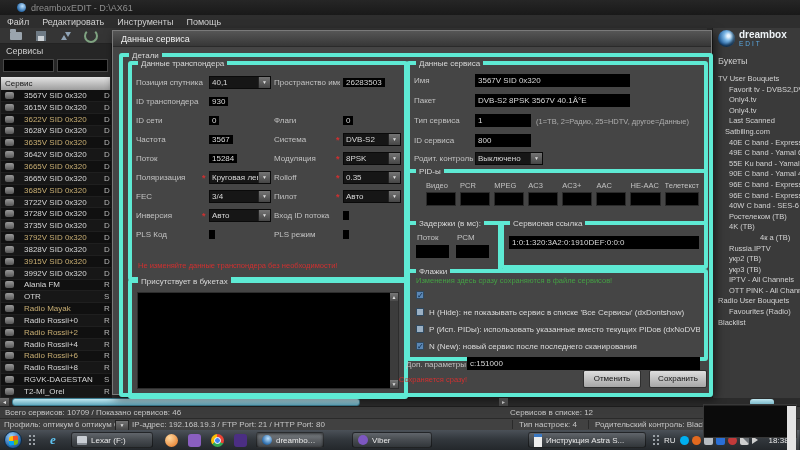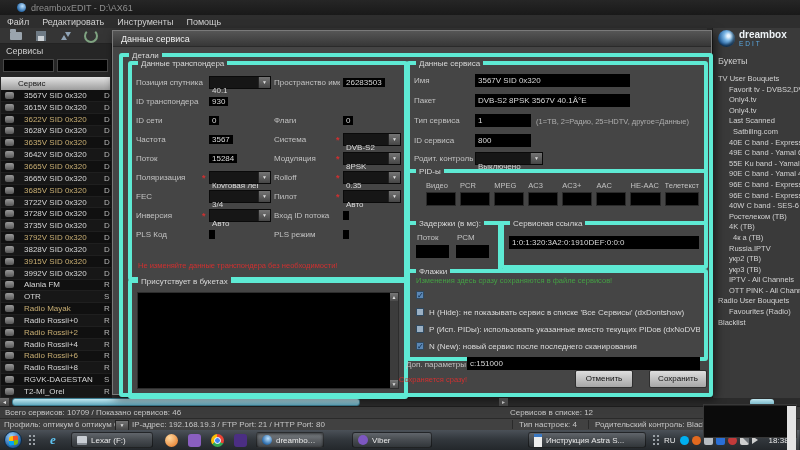--- a/index.html
+++ b/index.html
@@ -22,21 +22,21 @@
   .g-save::before{content:'';position:absolute;left:2px;top:5px;width:6px;height:5px;background:#cfd4d8}
   .g-ftp-transfer{width:12px;height:10px;position:relative}
   .g-ftp-transfer::before{content:'';position:absolute;left:1px;top:1px;border:3px solid transparent;border-bottom:5px solid #8fa3b5}
   .g-ftp-transfer::after{content:'';position:absolute;right:1px;top:1px;border:3px solid transparent;border-top:5px solid #8fa3b5}
   .g-reload{width:10px;height:10px;border:2px solid #7fa381;border-radius:50%;border-top-color:transparent}
   
   .services-panel{left:0;top:44px;width:112px;height:354px;background:#262626;box-sizing:border-box;border-right:1px solid #1b1b1b}
   .sp-title{position:absolute;left:6px;top:2px;color:#cfcfcf}
   .sp-filter{position:absolute;top:15px;height:13px;background:#000;border:1px solid #474747;box-sizing:border-box}
   .sp-header{position:absolute;left:1px;top:33px;width:109px;height:13px;background:linear-gradient(#e3e3e3,#9d9d9d);
-    color:#141414;padding-left:17px;box-sizing:border-box;line-height:13px;font-size:8px}
+    color:#141414;padding-left:4px;box-sizing:border-box;line-height:13px;font-size:8px}
   .sp-rows{position:absolute;left:1px;top:46px;width:110px;height:308px;overflow:hidden;background:#0c0c0c}
   .svc-row{height:11.85px;display:flex;align-items:center;background:#101010;border-bottom:1px solid #1f1f1f;box-sizing:border-box}
   .svc-row.alt{background:#171717}
   .svc-icon{width:9px;height:7px;margin-left:4px;border-radius:2px;background:linear-gradient(#9a9a9a,#565656);flex:none}
   .svc-name{margin-left:10px;flex:1;font-size:8px;color:#d6d6d6;white-space:nowrap;overflow:hidden}
   .svc-row.marked .svc-name{color:#c7ad72}
   .svc-type{width:7px;font-size:8px;color:#bdbdbd;overflow:hidden;flex:none}
   
   .bouquets-panel{left:712px;top:28px;width:88px;height:370px;background:#3a3a3a;border-left:1px solid #202020;box-sizing:border-box}
   .logo{position:absolute;left:5px;top:2px;display:flex;gap:4px;align-items:center}
@@ -53,21 +53,21 @@
     box-shadow:3px 4px 10px rgba(0,0,0,.65);box-sizing:border-box;z-index:20}
   .dlg-title{position:absolute;left:0;top:0;width:100%;height:16px;background:linear-gradient(#565656,#373737);
     color:#efefef;line-height:16px;padding-left:8px;box-sizing:border-box;border-bottom:1px solid #2a2a2a}
   .group{position:absolute;border:4px solid #5eead4;border-radius:3px}
   .gtitle{position:absolute;top:-6px;left:6px;background:#454545;padding:0 3px;color:#d8d8d8;font-size:8px;line-height:10px;white-space:nowrap}
   .details{left:6px;top:22px;width:586px;height:336px}
   .lbl{color:#c2c2c2;font-size:8px;white-space:nowrap;overflow:hidden}
   .tinput{background:#000;color:#d8d8d8;font-size:8px;height:13px;line-height:13px;padding:0 3px;
     box-sizing:border-box;white-space:nowrap;overflow:hidden}
   .combo{display:flex;height:13px;background:#161616;border:1px solid #0a0a0a;box-sizing:border-box}
-  .combo-val{flex:1;font-size:8px;line-height:11px;padding:8px 2px;color:#d8d8d8;white-space:nowrap;overflow:hidden}
+  .combo-val{flex:1;font-size:8px;line-height:11px;padding:0 2px;color:#d8d8d8;white-space:nowrap;overflow:hidden}
   .combo-btn{width:11px;background:linear-gradient(#747474,#464646);color:#ddd;font-size:5px;line-height:11px;
     text-align:center;border-left:1px solid #242424;flex:none}
   .mark{position:absolute;left:-7px;top:2px;color:#d03030;font-size:9px;font-weight:bold}
   
   .grp-tp{left:5px;top:4px;width:272px;height:212px}
   .tp-grid{position:absolute;left:4px;top:11px;right:3px;display:grid;
     grid-template-columns:70px 62px 66px 1fr;column-gap:3px;row-gap:6px;align-items:center}
   .tp-cell{height:13px}
   .tp-label{font-size:8px;color:#c2c2c2;white-space:nowrap;overflow:hidden}
   .tp-field{position:relative;display:block}
@@ -98,21 +98,21 @@
   .grp-flags{left:283px;top:212px;width:294px;height:84px}
   .flags-note{position:absolute;left:6px;top:3px;color:#44a044;font-size:7.5px;white-space:nowrap}
   .flag-row{position:absolute;left:6px;right:4px;height:12px;display:flex;align-items:center;gap:5px}
   .cbx{width:8px;height:8px;flex:none;border:1px solid #30495f;box-sizing:border-box;font-size:8px;line-height:7px;text-align:center}
   .cbx.on{background:#5b87b5;color:#0a2440}
   .cbx.off{background:#9ab0c4}
   .flag-label{font-size:8px;color:#dcdcdc;white-space:nowrap;overflow:hidden}
   
   .extra-row{position:absolute;left:283px;top:300px;width:294px;height:14px}
   .dlg-warning2{position:absolute;left:276px;top:318px;color:#d03030;font-size:7.5px;white-space:nowrap}
-  .dlg-buttons{position:absolute;right:2px;top:313px;display:flex;gap:16px}
+  .dlg-buttons{position:absolute;right:2px;top:313px;display:flex;gap:8px}
   .btn7{width:56px;height:16px;background:linear-gradient(#dedede,#a6a6a6);border:1px solid #2e2e2e;border-radius:2px;
     color:#111;font-size:8px;text-align:center;line-height:15px}
   
   .hscroll-main{left:0;top:398px;width:508px;height:8px;background:#2a2a2a;display:flex}
   .hs-arrow{width:9px;height:8px;background:linear-gradient(#6e6e6e,#444);color:#ddd;font-size:5px;line-height:8px;text-align:center;flex:none}
   .hs-track{flex:1;position:relative}
   .hs-thumb{position:absolute;left:3px;top:0;width:348px;height:8px;border-radius:3px;
     background:linear-gradient(#bfe6ef,#63a9bd);border:1px solid #3d7d91;box-sizing:border-box}
   .hscroll-bq{left:748px;top:399px;width:50px;height:7px;background:#2a2a2a;display:flex}
   .hs-thumb2{position:absolute;left:2px;top:0;width:24px;height:7px;border-radius:3px;background:linear-gradient(#bfe6ef,#63a9bd)}
@@ -349,31 +349,31 @@
       <div class="logo-txt2">EDIT</div>
     </span>
   </div>
   <div class="bq-title">Букеты</div>
   <div class="bq-tree" id="bqTree">
       <div class="bq-item" style="padding-left: 5px;">TV User Bouquets</div>
       <div class="bq-item" style="padding-left: 16px;">Favorit tv - DVBS2,DVB</div>
       <div class="bq-item" style="padding-left: 16px;">Only4.tv</div>
       <div class="bq-item" style="padding-left: 16px;">Only4.tv</div>
       <div class="bq-item" style="padding-left: 16px;">Last Scanned</div>
-      <div class="bq-item" style="padding-left: 20px;">Satbiling.com</div>
+      <div class="bq-item" style="padding-left: 12px;">Satbiling.com</div>
       <div class="bq-item" style="padding-left: 16px;">40E C band - Express A</div>
       <div class="bq-item" style="padding-left: 16px;">49E C band - Yamal 60</div>
       <div class="bq-item" style="padding-left: 16px;">55E Ku band - Yamal 4</div>
       <div class="bq-item" style="padding-left: 16px;">90E C band - Yamal 40</div>
       <div class="bq-item" style="padding-left: 16px;">96E C band - Express-A</div>
       <div class="bq-item" style="padding-left: 16px;">96E C band - Express-A</div>
       <div class="bq-item" style="padding-left: 16px;">40W C band - SES-6 (T</div>
       <div class="bq-item" style="padding-left: 16px;">Ростелеком (ТВ)</div>
       <div class="bq-item" style="padding-left: 16px;">4K (ТВ)</div>
-      <div class="bq-item" style="padding-left: 20px;">4к а (ТВ)</div>
+      <div class="bq-item" style="padding-left: 20px; margin-left: 27px;">4к а (ТВ)</div>
       <div class="bq-item" style="padding-left: 16px;">Russia.IPTV</div>
       <div class="bq-item" style="padding-left: 16px;">укр2 (ТВ)</div>
       <div class="bq-item" style="padding-left: 16px;">укр3 (ТВ)</div>
       <div class="bq-item" style="padding-left: 16px;">IPTV - All Channels</div>
       <div class="bq-item" style="padding-left: 16px;">OTT PINK - All Chann</div>
       <div class="bq-item" style="padding-left: 5px;">Radio User Bouquets</div>
       <div class="bq-item" style="padding-left: 16px;">Favourites (Radio)</div>
       <div class="bq-item" style="padding-left: 5px;">Blacklist</div>
     </div>
 </div>

